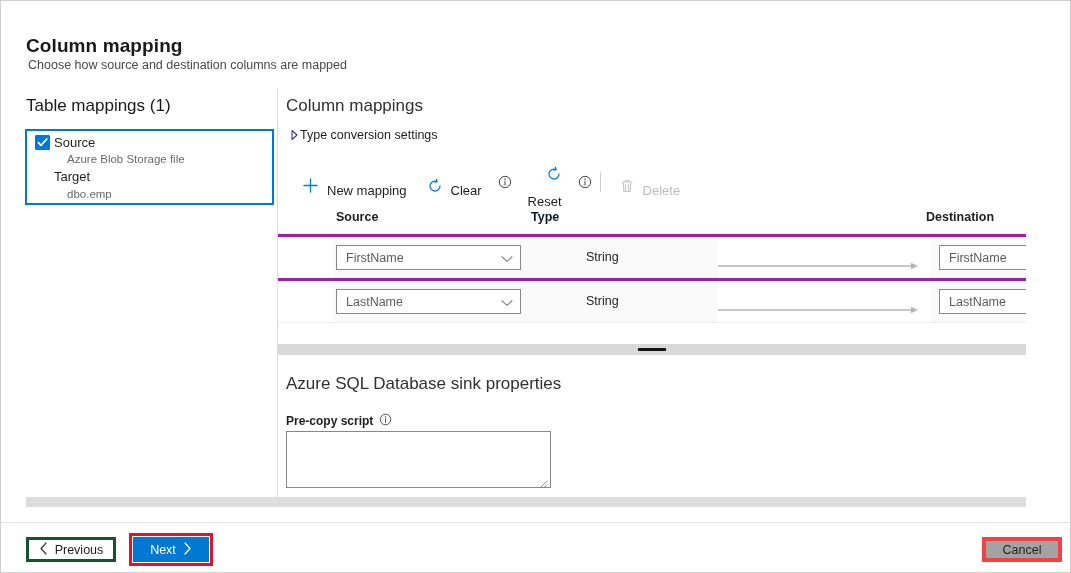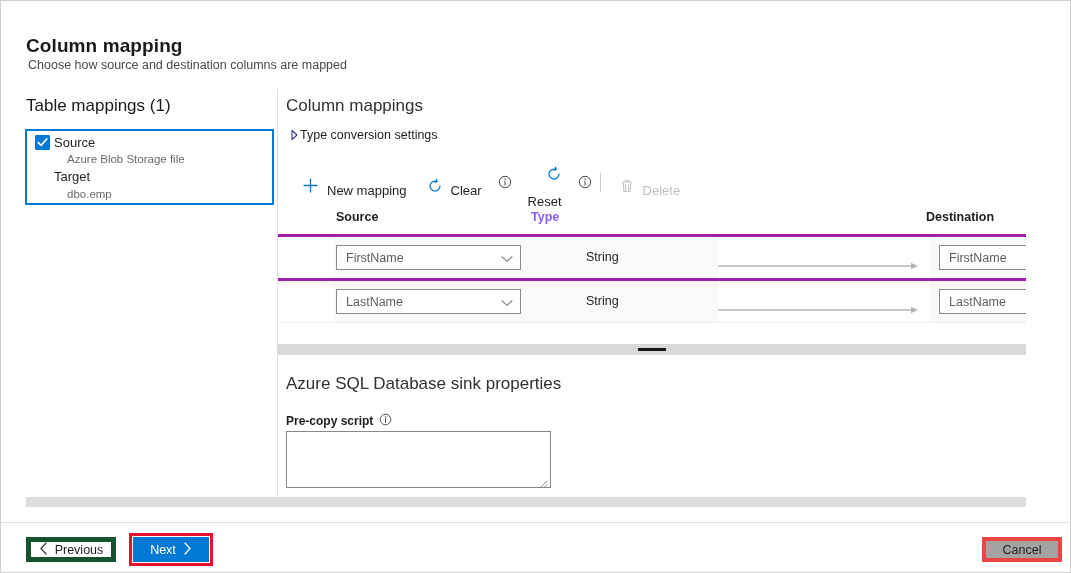--- a/index.html
+++ b/index.html
@@ -201,21 +201,21 @@
     top: 118px;
     width: 748px;
     height: 130px;
     overflow: hidden;
   }
   .grid-head {
     position: relative;
     height: 30px;
   }
   .col-source  { position: absolute; left: 58px;  top: 6px; font-size: 12.5px; font-weight: 600; color: #201f1e; }
-  .col-type    { position: absolute; left: 253px; top: 6px; font-size: 12.5px; font-weight: 600; color: #8b5cf6; }
+  .col-type    { position: absolute; left: 253px; top: 6px; font-size: 12.5px; font-weight: 600; color: #0f172a; }
   .col-dest    { position: absolute; left: 648px; top: 6px; font-size: 12.5px; font-weight: 600; color: #201f1e; }
 
   .grid-row {
     position: relative;
     height: 41px;
     border-top: 3px solid #a21caf;
   }
   .grid-row:last-child { border-bottom: 1px solid #ededed; }
   .cell-gutter {
     position: absolute;
@@ -367,21 +367,21 @@
     width: 1071px;
     height: 1px;
     background: #e1e1e1;
   }
   .btn-previous {
     position: absolute;
     left: 25px;
     top: 536px;
     width: 90px;
     height: 25px;
-    border: 5px solid #14532d;
+    border: 3px solid #14532d;
     background: #ffffff;
     box-sizing: border-box;
     display: flex;
     align-items: center;
     justify-content: center;
     gap: 7px;
     cursor: pointer;
     font-size: 12.5px;
     color: #201f1e;
     font-family: "Liberation Sans", sans-serif;

